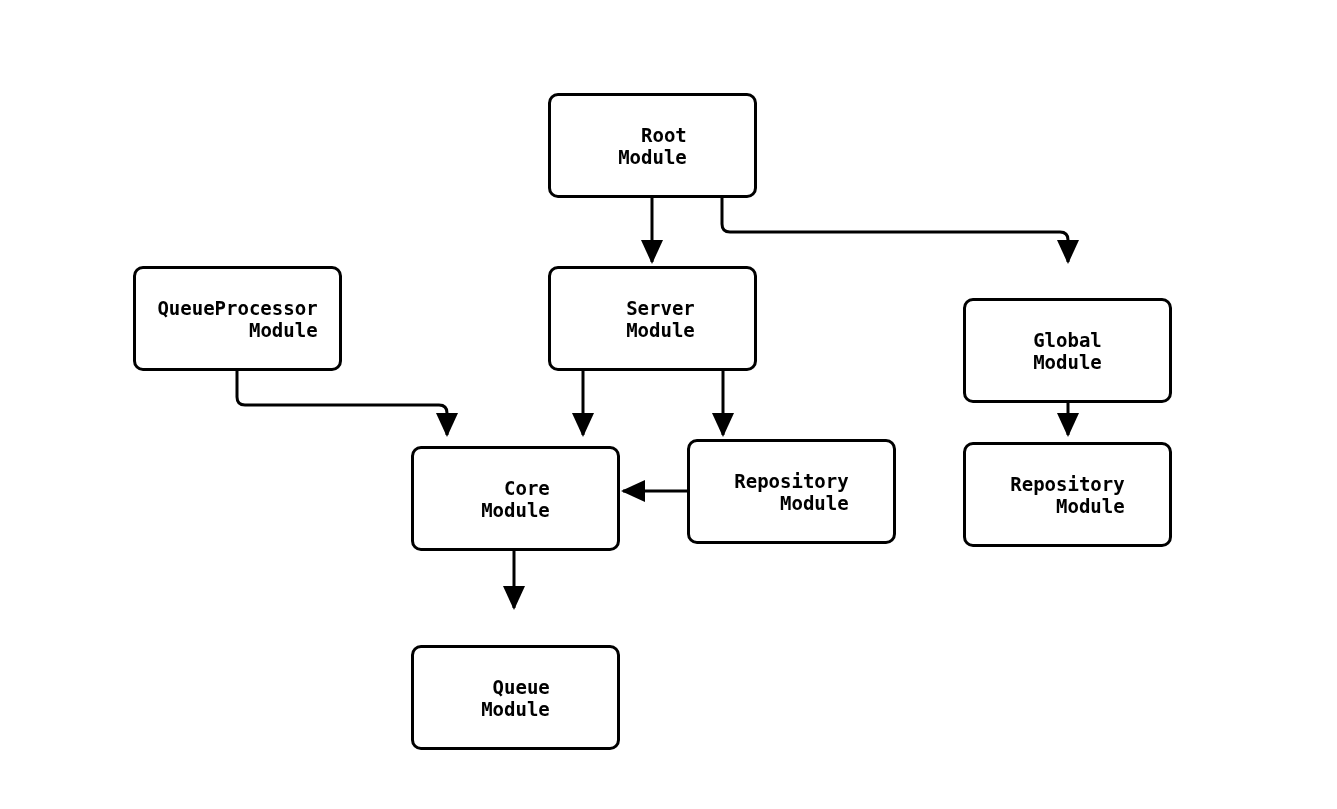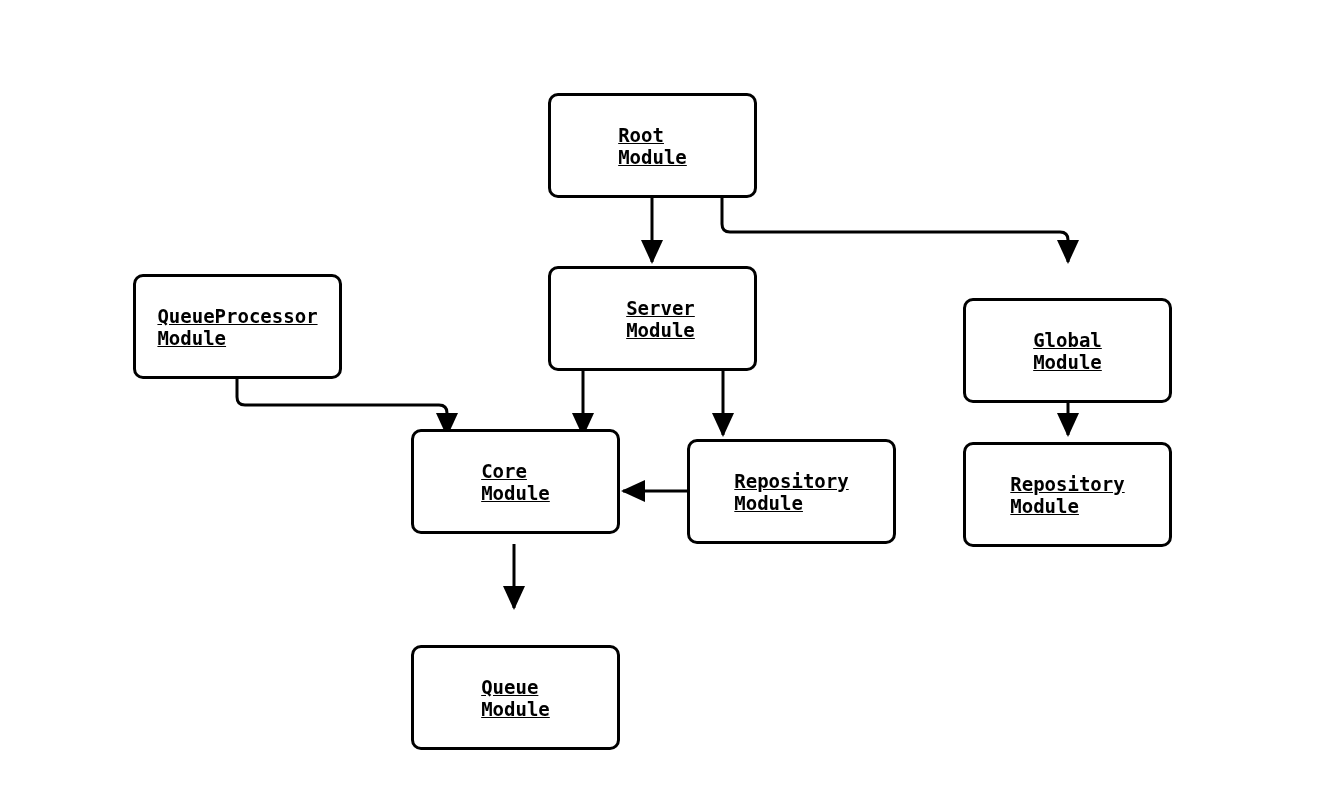--- a/index.html
+++ b/index.html
@@ -38,29 +38,28 @@
     border-radius: 10px;
     display: flex;
     align-items: center;
     justify-content: center;
   }
   .node-label {
     font-size: 19px;
     line-height: 22px;
     font-weight: bold;
     color: #000000;
-    text-align: left;
+    text-align: right;
     white-space: pre-line;
-    text-decoration: underline;
   }
   .node-root           { left: 548px;  top: 93px;  }
-  .node-queueprocessor { left: 133px;  top: 266px; margin-top: 8px; }
+  .node-queueprocessor { left: 133px;  top: 266px; }
   .node-server         { left: 548px;  top: 266px; padding-left: 16px; }
   .node-global         { left: 963px;  top: 266px; margin-top: 32px; }
-  .node-core           { left: 411px;  top: 429px; }
+  .node-core           { left: 411px;  top: 446px; }
   .node-endpoints      { left: 687px;  top: 439px; }
   .node-repository     { left: 963px;  top: 442px; }
   .node-queue          { left: 411px;  top: 612px; margin-top: 33px; }
 </style>
 </head>
 <body>
 
 <div class="canvas">
 
   <svg class="edges-layer" width="1337" height="809" viewBox="0 0 1337 809" xmlns="http://www.w3.org/2000/svg">

